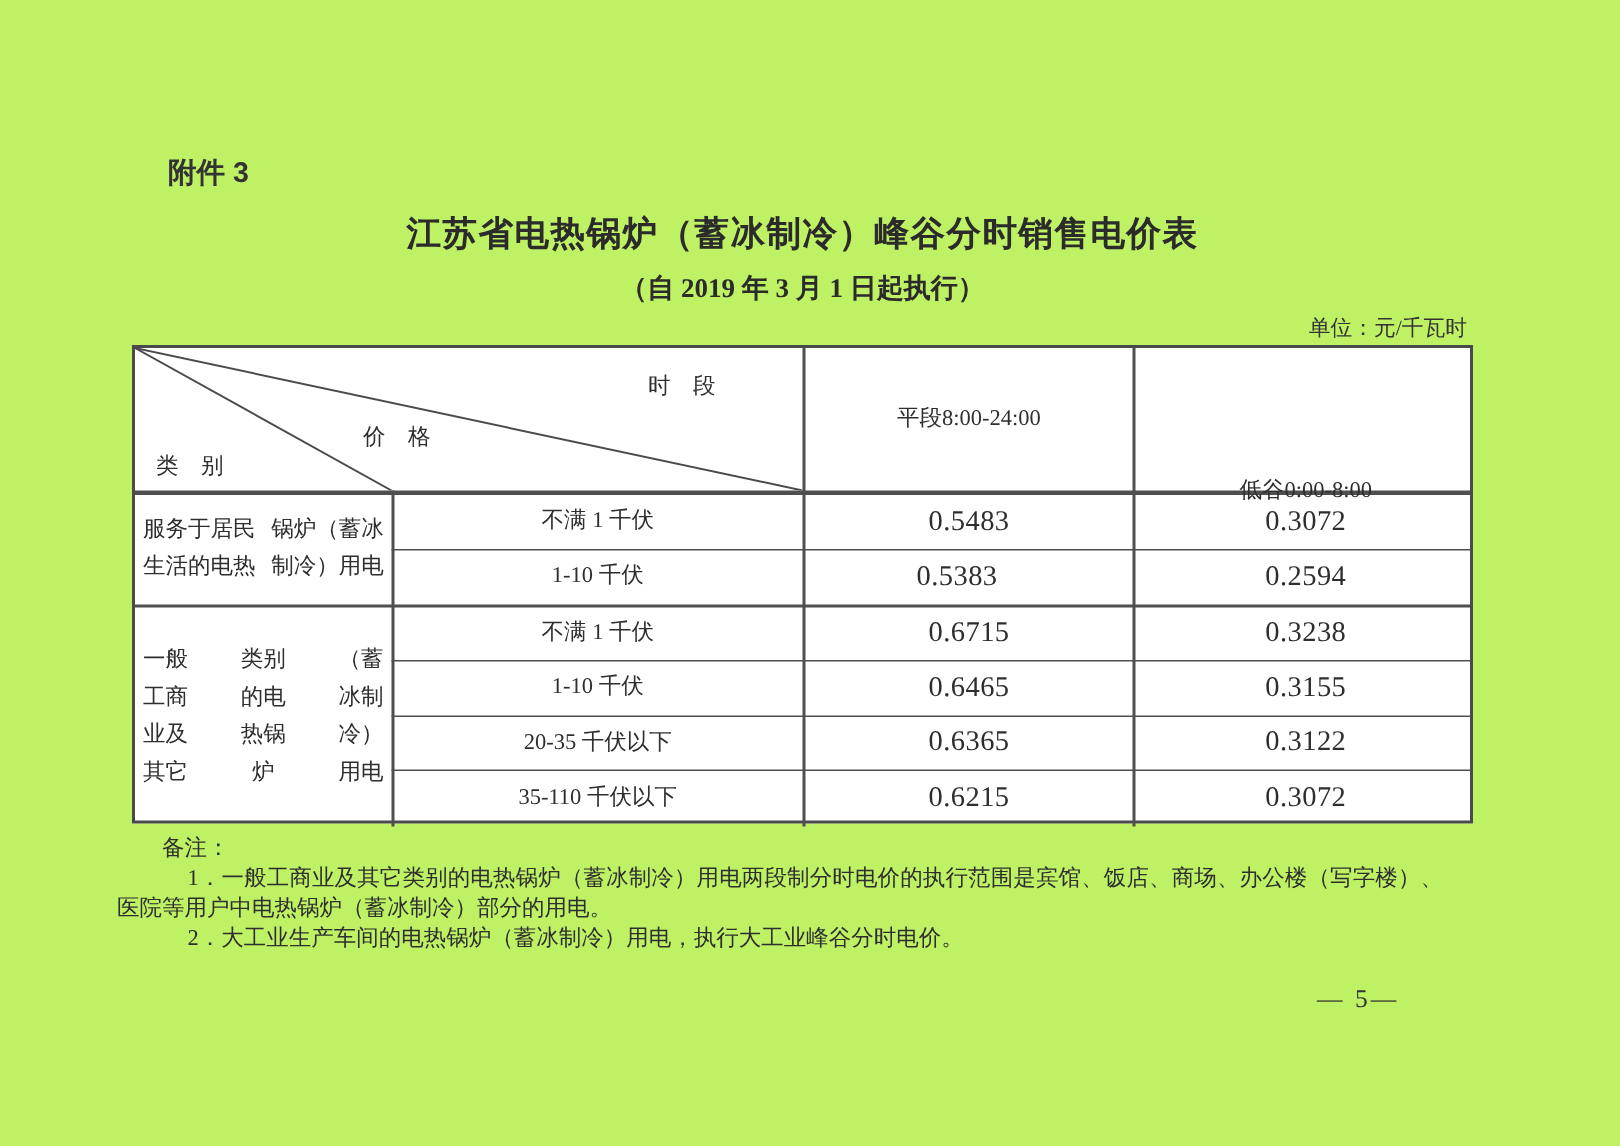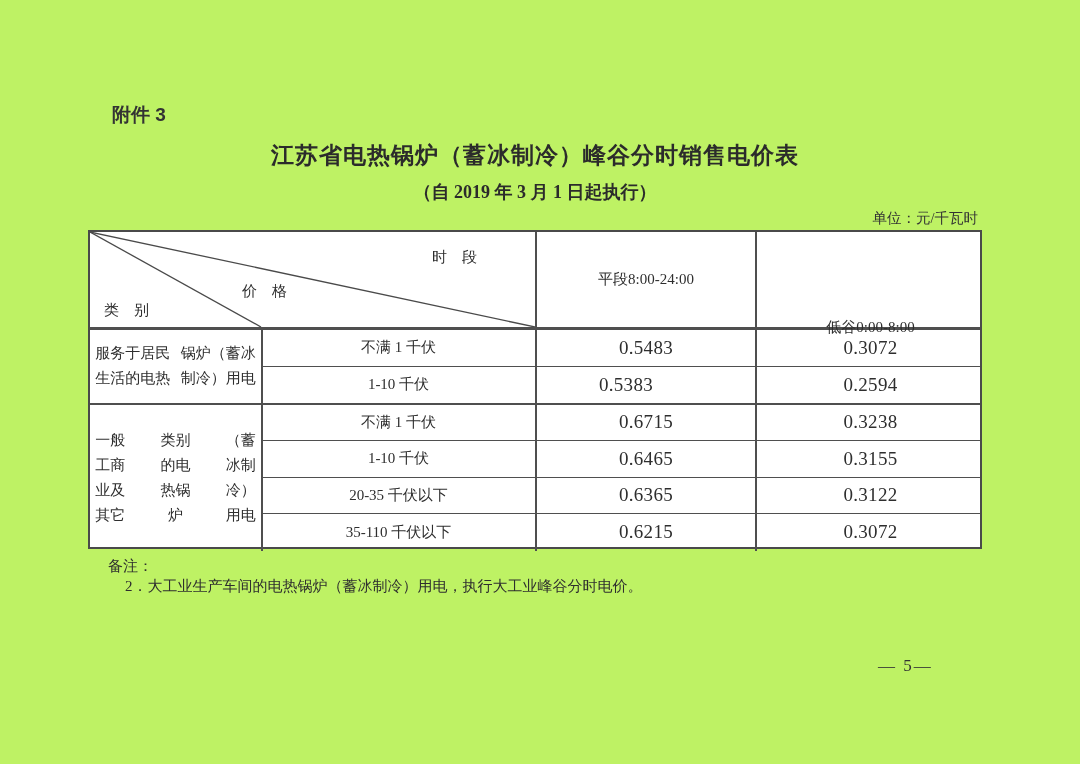--- a/index.html
+++ b/index.html
@@ -141,21 +141,21 @@
       <span>一般工商业及其它</span>
       <span>类别的电热锅炉</span>
       <span>（蓄冰制冷）用电</span>
     </div>
 
     <div class="cell" style="left:172px; top:97px; width:273px; height:38px;">不满 1 千伏</div>
     <div class="cell num" style="left:447px; top:97px; width:218px; height:38px;">0.5483</div>
     <div class="cell num" style="left:667px; top:97px; width:227px; height:38px;">0.3072</div>
 
     <div class="cell" style="left:172px; top:135px; width:273px; height:36px;">1-10 千伏</div>
-    <div class="cell num" style="left:427px; top:135px; width:218px; height:36px;">0.5383</div>
+    <div class="cell num" style="left:439px; top:135px; width:218px; height:36px;">0.5383</div>
     <div class="cell num" style="left:667px; top:135px; width:227px; height:36px;">0.2594</div>
 
     <div class="cell" style="left:172px; top:173px; width:273px; height:35px;">不满 1 千伏</div>
     <div class="cell num" style="left:447px; top:173px; width:218px; height:35px;">0.6715</div>
     <div class="cell num" style="left:667px; top:173px; width:227px; height:35px;">0.3238</div>
 
     <div class="cell" style="left:172px; top:209px; width:273px; height:36px;">1-10 千伏</div>
     <div class="cell num" style="left:447px; top:209px; width:218px; height:36px;">0.6465</div>
     <div class="cell num" style="left:667px; top:209px; width:227px; height:36px;">0.3155</div>
 
@@ -164,18 +164,19 @@
     <div class="cell num" style="left:667px; top:246px; width:227px; height:35px;">0.3122</div>
 
     <div class="cell" style="left:172px; top:282px; width:273px; height:37px;">35-110 千伏以下</div>
     <div class="cell num" style="left:447px; top:282px; width:218px; height:37px;">0.6215</div>
     <div class="cell num" style="left:667px; top:282px; width:227px; height:37px;">0.3072</div>
 
   </div>
 
   <div class="notes">
     <div class="notes-header">备注：</div>
+    <p class="note-item">1．一般工商业及其它类别的电热锅炉（蓄冰制冷）用电两段制分时电价的执行范围是宾馆、饭店、商场、办公楼（写字楼）、医院等用户中电热锅炉（蓄冰制冷）部分的用电。</p>
     <p class="note-item">2．大工业生产车间的电热锅炉（蓄冰制冷）用电，执行大工业峰谷分时电价。</p>
   </div>
 
   <div class="page-number">— 5—</div>
 
 </div>
 
 </body></html>

